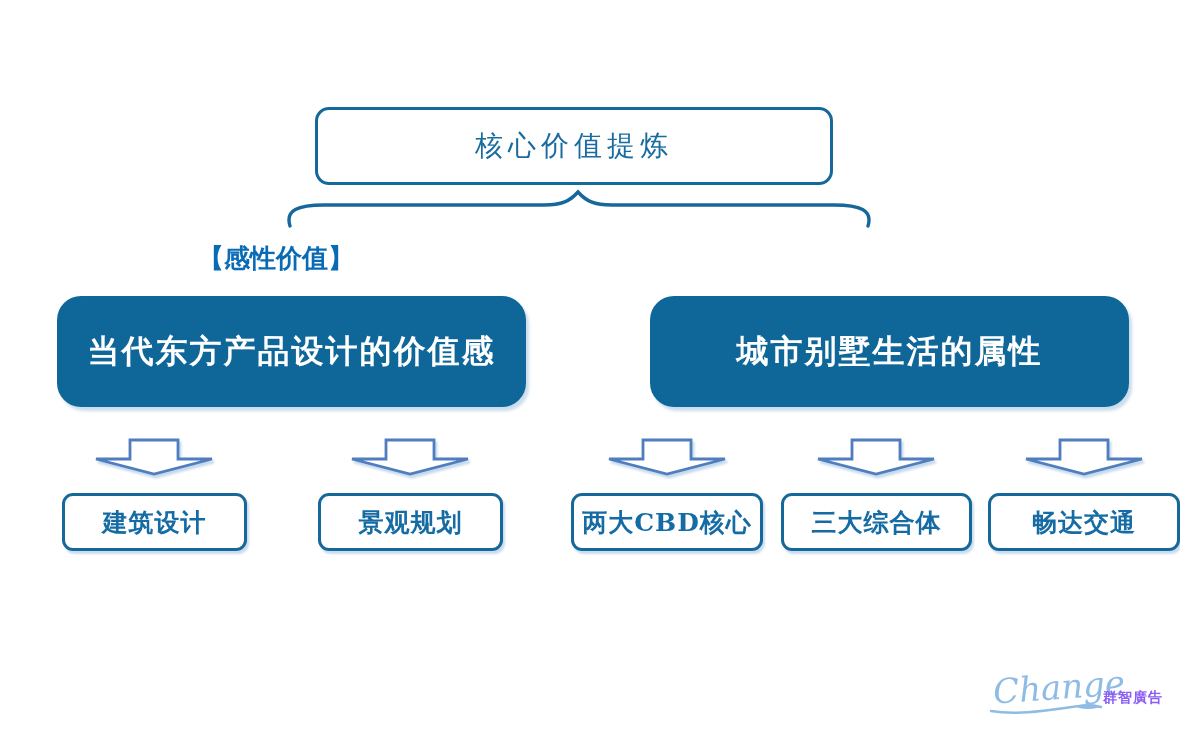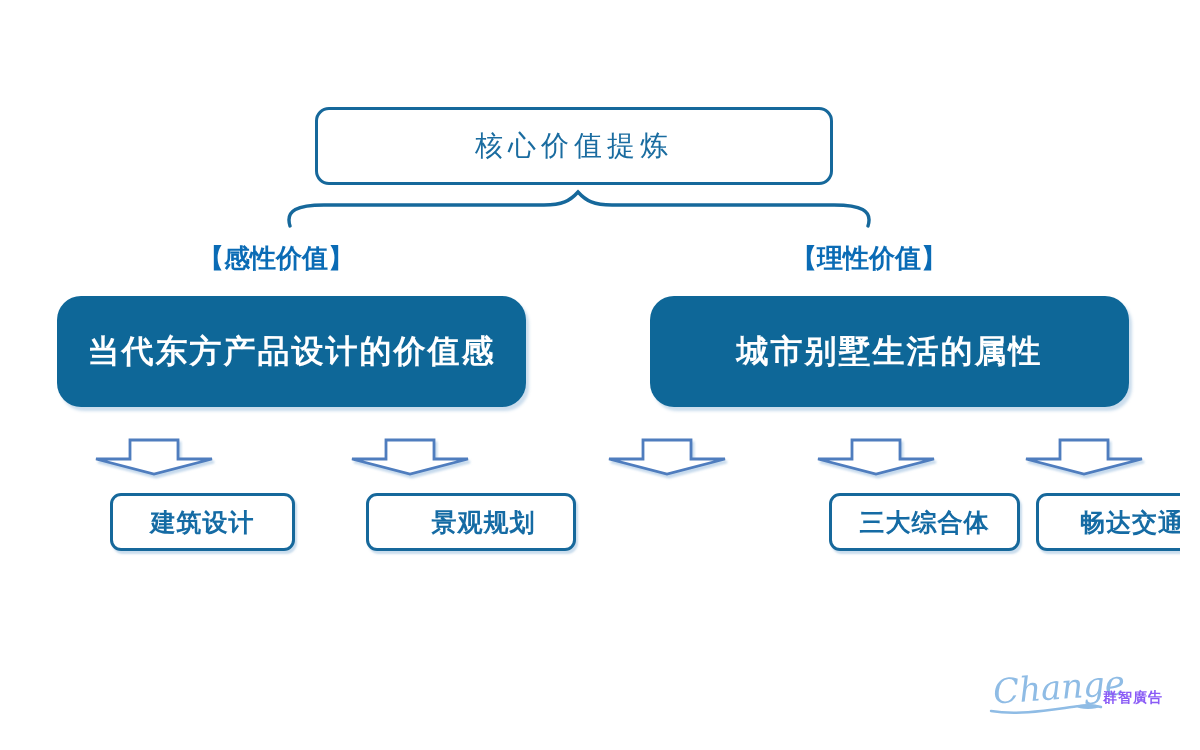--- a/index.html
+++ b/index.html
@@ -88,24 +88,23 @@
     border-radius: 11px;
     display: flex;
     align-items: center;
     justify-content: center;
     color: #156BA4;
     font-size: 25px;
     font-weight: 700;
     letter-spacing: 1px;
     box-shadow: 2px 3px 2px rgba(150, 188, 220, 0.5);
     white-space: nowrap;
-    margin-left: 48px;
   }
   .s1 { left: 62px;  width: 179px; }
-  .s2 { left: 318px; width: 179px; padding-left: 25px; }
+  .s2 { left: 318px; width: 179px; }
   .s3 { left: 571px; width: 186px; }
   .s4 { left: 781px; width: 185px; }
   .s5 { left: 988px; width: 186px; }
   
   .logo {
     position: absolute;
     left: 985px; top: 665px;
     width: 205px; height: 55px;
   }
   .logo-script {
@@ -140,21 +139,20 @@
   <div class="title-box">
     <span>核心价值提炼</span>
   </div>
 
   <svg class="brace" viewBox="0 0 594 44" xmlns="http://www.w3.org/2000/svg">
     <path d="M 8 38 C 3 22, 16 17, 42 17 L 262 17 C 280 17, 288 13, 296 4
              C 304 13, 312 17, 330 17 L 552 17 C 578 17, 591 22, 586 38" fill="none" stroke="#16689B" stroke-width="3.4" stroke-linecap="round"></path>
   </svg>
 
   <div class="tag tag-left">【感性价值】</div>
-  <div class="tag tag-right">【理性价值】</div>
 
   <div class="big-box big-left">
     <span>当代东方产品设计的价值感</span>
   </div>
   <div class="big-box big-right">
     <span>城市别墅生活的属性</span>
   </div>
 
   <svg class="arrow a1" viewBox="0 0 120 38" xmlns="http://www.w3.org/2000/svg">
     <polygon points="36,2 84,2 84,21 118,21 60,36 2,21 36,21" fill="#ffffff" stroke="#4F7DBE" stroke-width="2.8" stroke-linejoin="miter"></polygon>
@@ -170,20 +168,23 @@
   </svg>
   <svg class="arrow a5" viewBox="0 0 120 38" xmlns="http://www.w3.org/2000/svg">
     <polygon points="36,2 84,2 84,21 118,21 60,36 2,21 36,21" fill="#ffffff" stroke="#4F7DBE" stroke-width="2.8" stroke-linejoin="miter"></polygon>
   </svg>
 
   <div class="small-box s1">
     <span>建筑设计</span>
   </div>
   <div class="small-box s2">
     <span>景观规划</span>
+  </div>
+  <div class="small-box s3">
+    <span>两大CBD核心</span>
   </div>
   <div class="small-box s4">
     <span>三大综合体</span>
   </div>
   <div class="small-box s5">
     <span>畅达交通</span>
   </div>
 
   <div class="logo">
     <span class="logo-script">Change</span>

